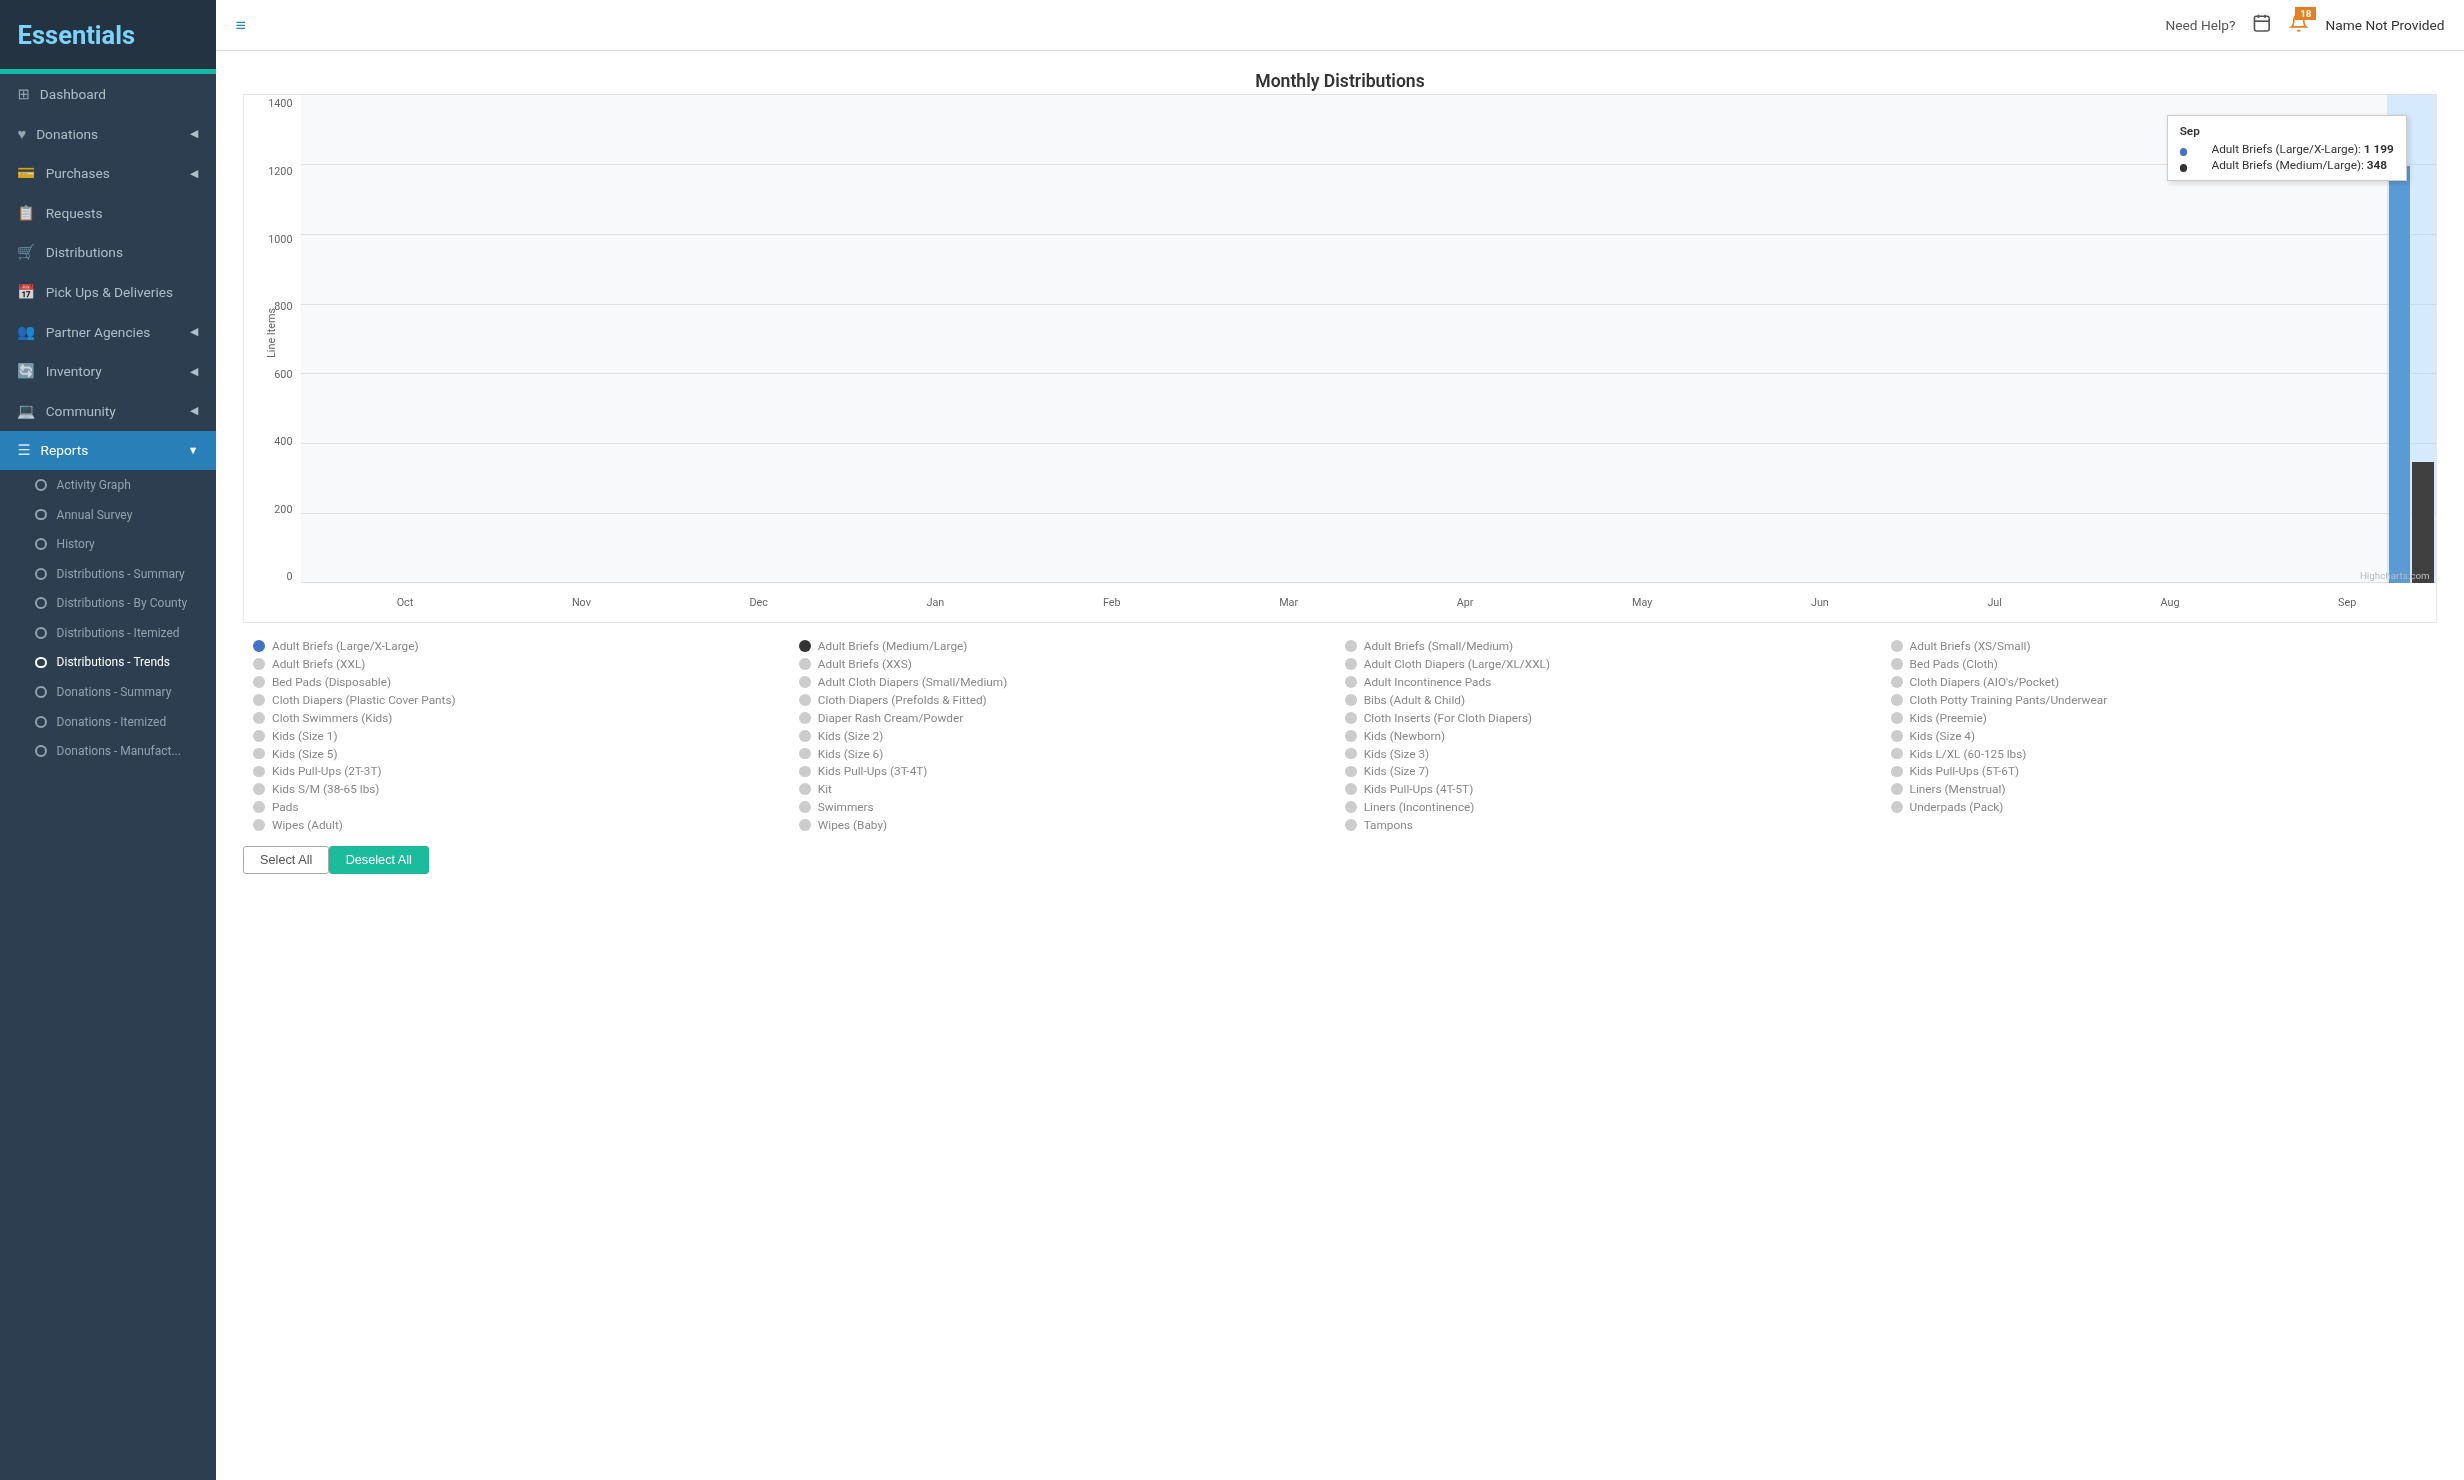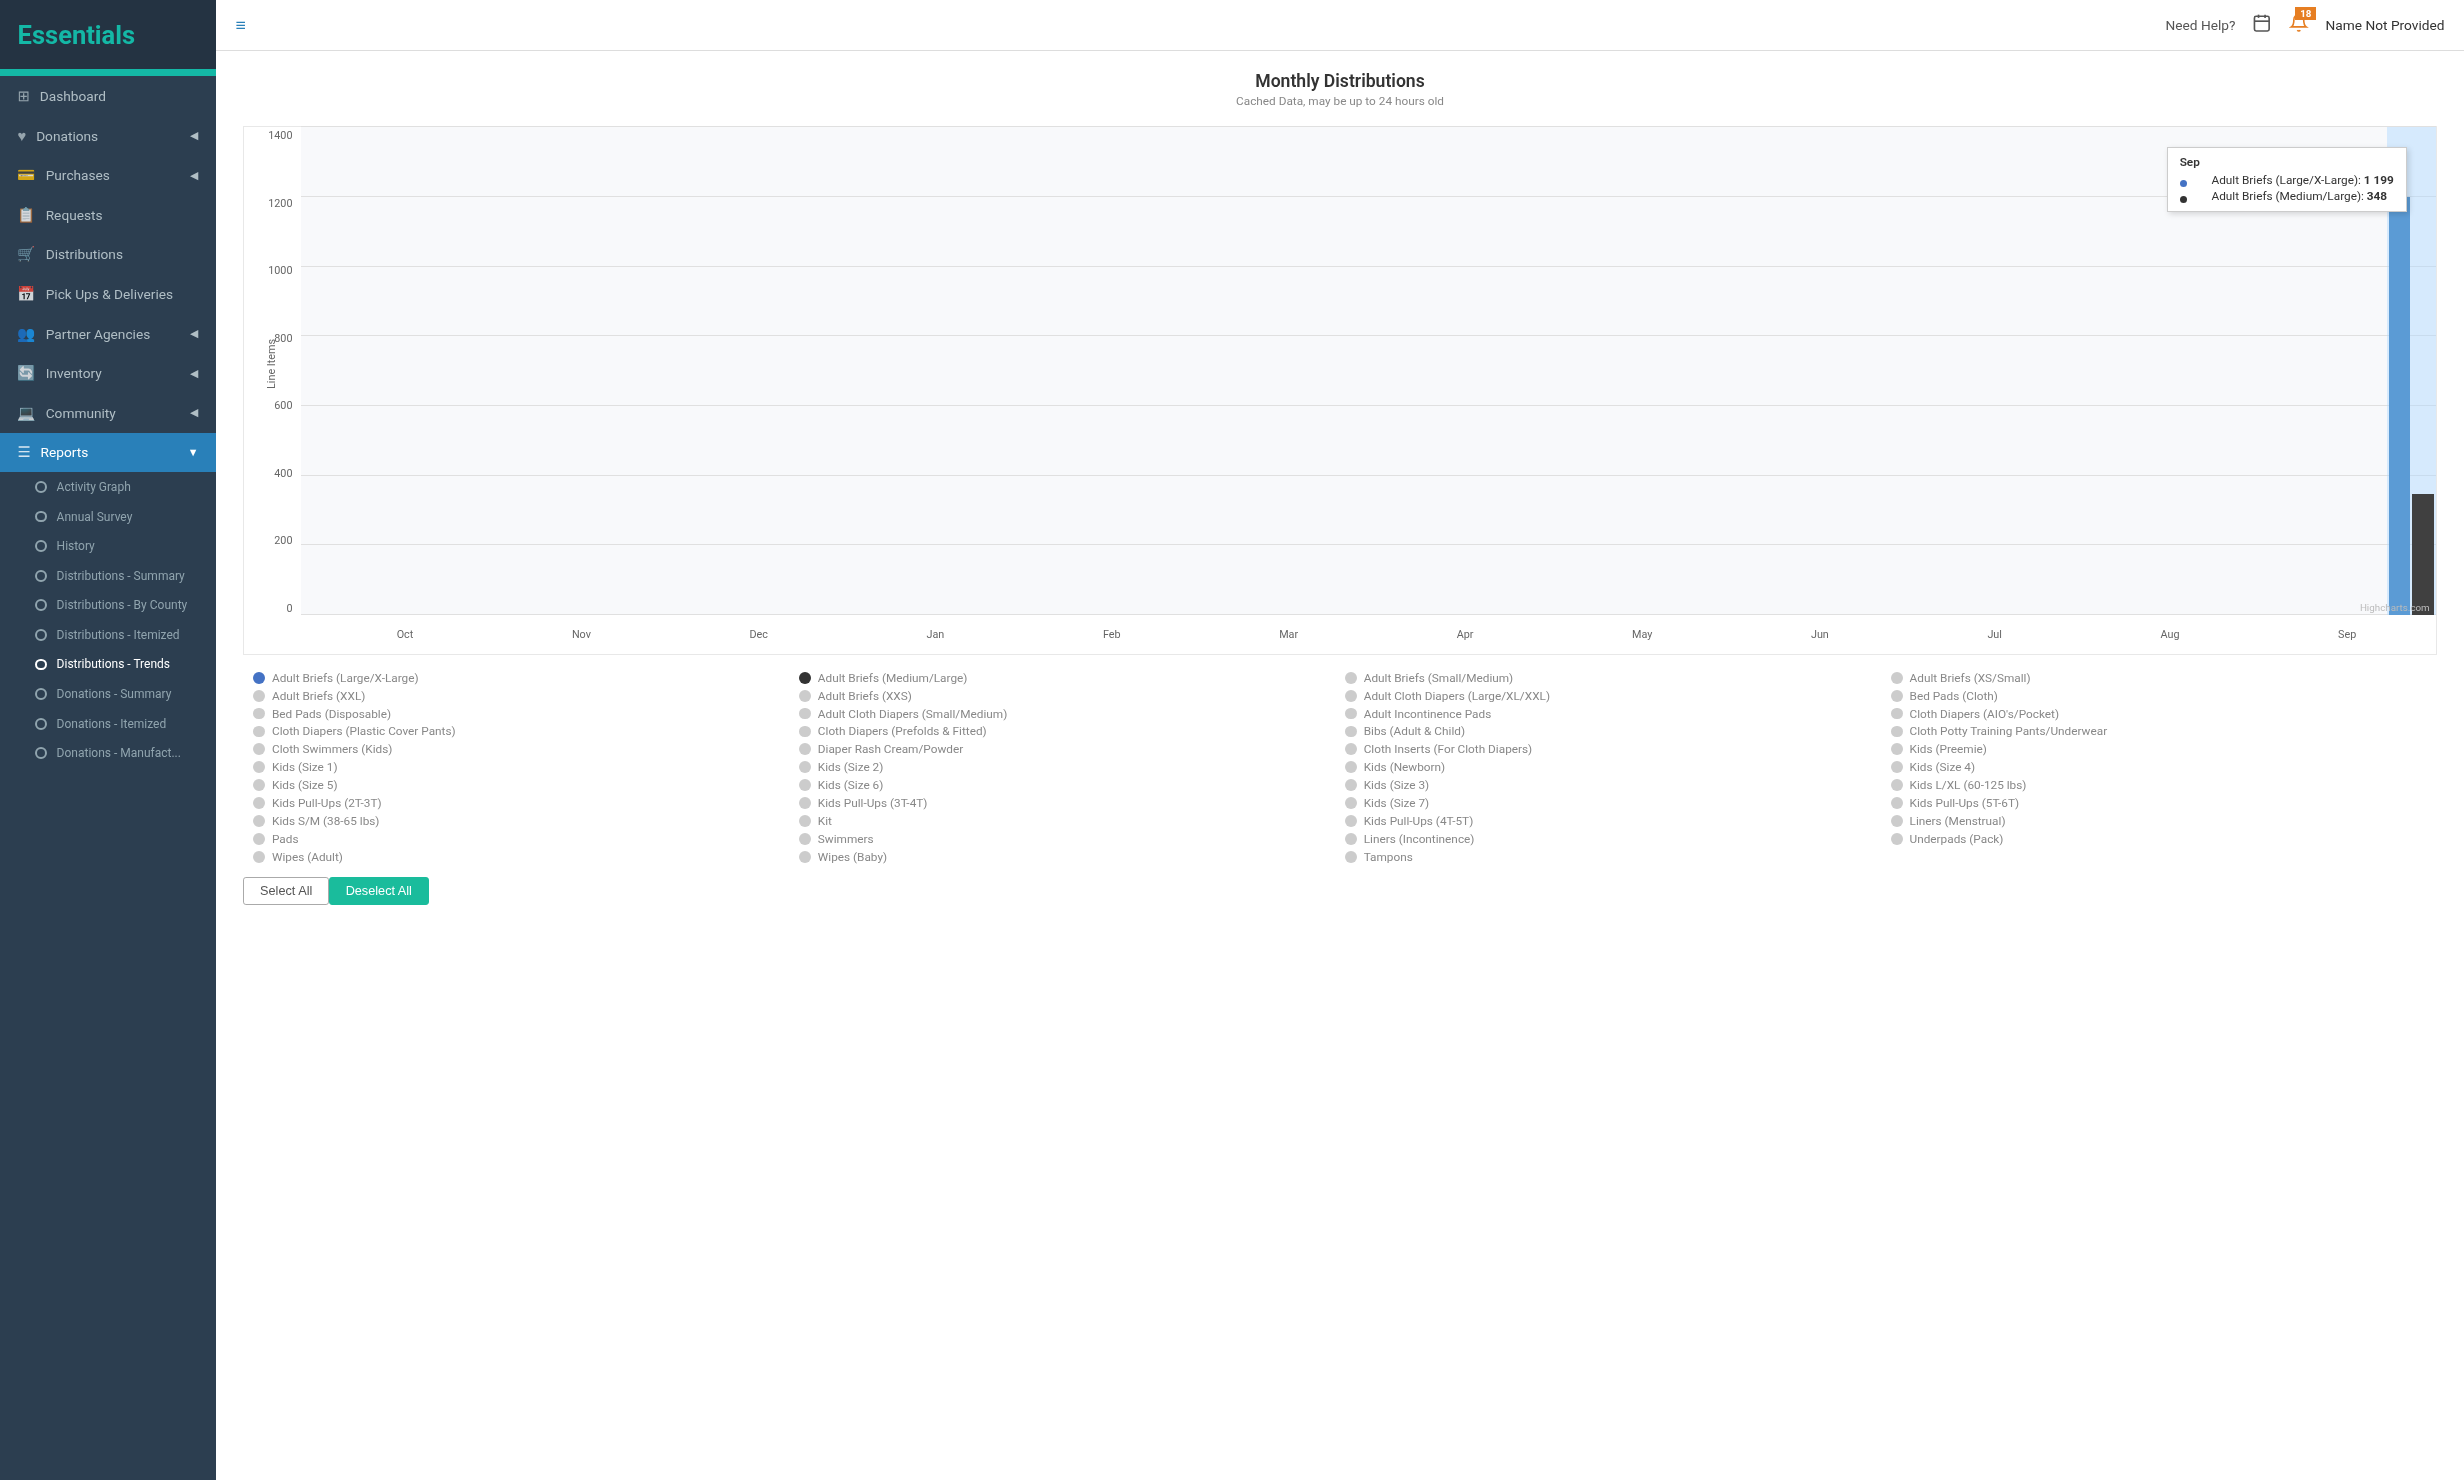--- a/index.html
+++ b/index.html
@@ -13,22 +13,22 @@
       color: #ecf0f1;
       display: flex;
       flex-direction: column;
       overflow-y: auto;
       height: 100vh;
     }
     #sidebar-brand {
       padding: 19.6px 17.6px;
       font-size: 25.5px;
       font-weight: 700;
-      color: #14b8a6;
-      border-bottom: 7px solid #14b8a6;
+      color: #7dd3fc;
+      border-bottom: 5px solid #14b8a6;
       background: #243342;
     }
     .nav-item {
       display: flex;
       align-items: center;
       padding: 10.8px 17.6px;
       cursor: pointer;
       color: #b0bec5;
       font-size: 13.7px;
       position: relative;
@@ -293,21 +293,20 @@
             <path d="M13.73 21a2 2 0 0 1-3.46 0"></path>
           </svg>
         <span class="badge">18</span>
       </span>
       <span class="username">Name Not Provided</span>
     </div>
   </div>
 
   <div id="content">
     <div id="chart-title">Monthly Distributions</div>
-    <div id="chart-subtitle">Cached Data, may be up to 24 hours old</div>
 
     <div id="chart-container">
 
       <div class="y-axis" style="left:0;top:0;bottom:39px;width:54px;display:flex;flex-direction:column-reverse;justify-content:space-between;padding:2px 5.9px 0 0;">
         <span class="y-label">0</span>
         <span class="y-label">200</span>
         <span class="y-label">400</span>
         <span class="y-label">600</span>
         <span class="y-label">800</span>
         <span class="y-label">1000</span>

